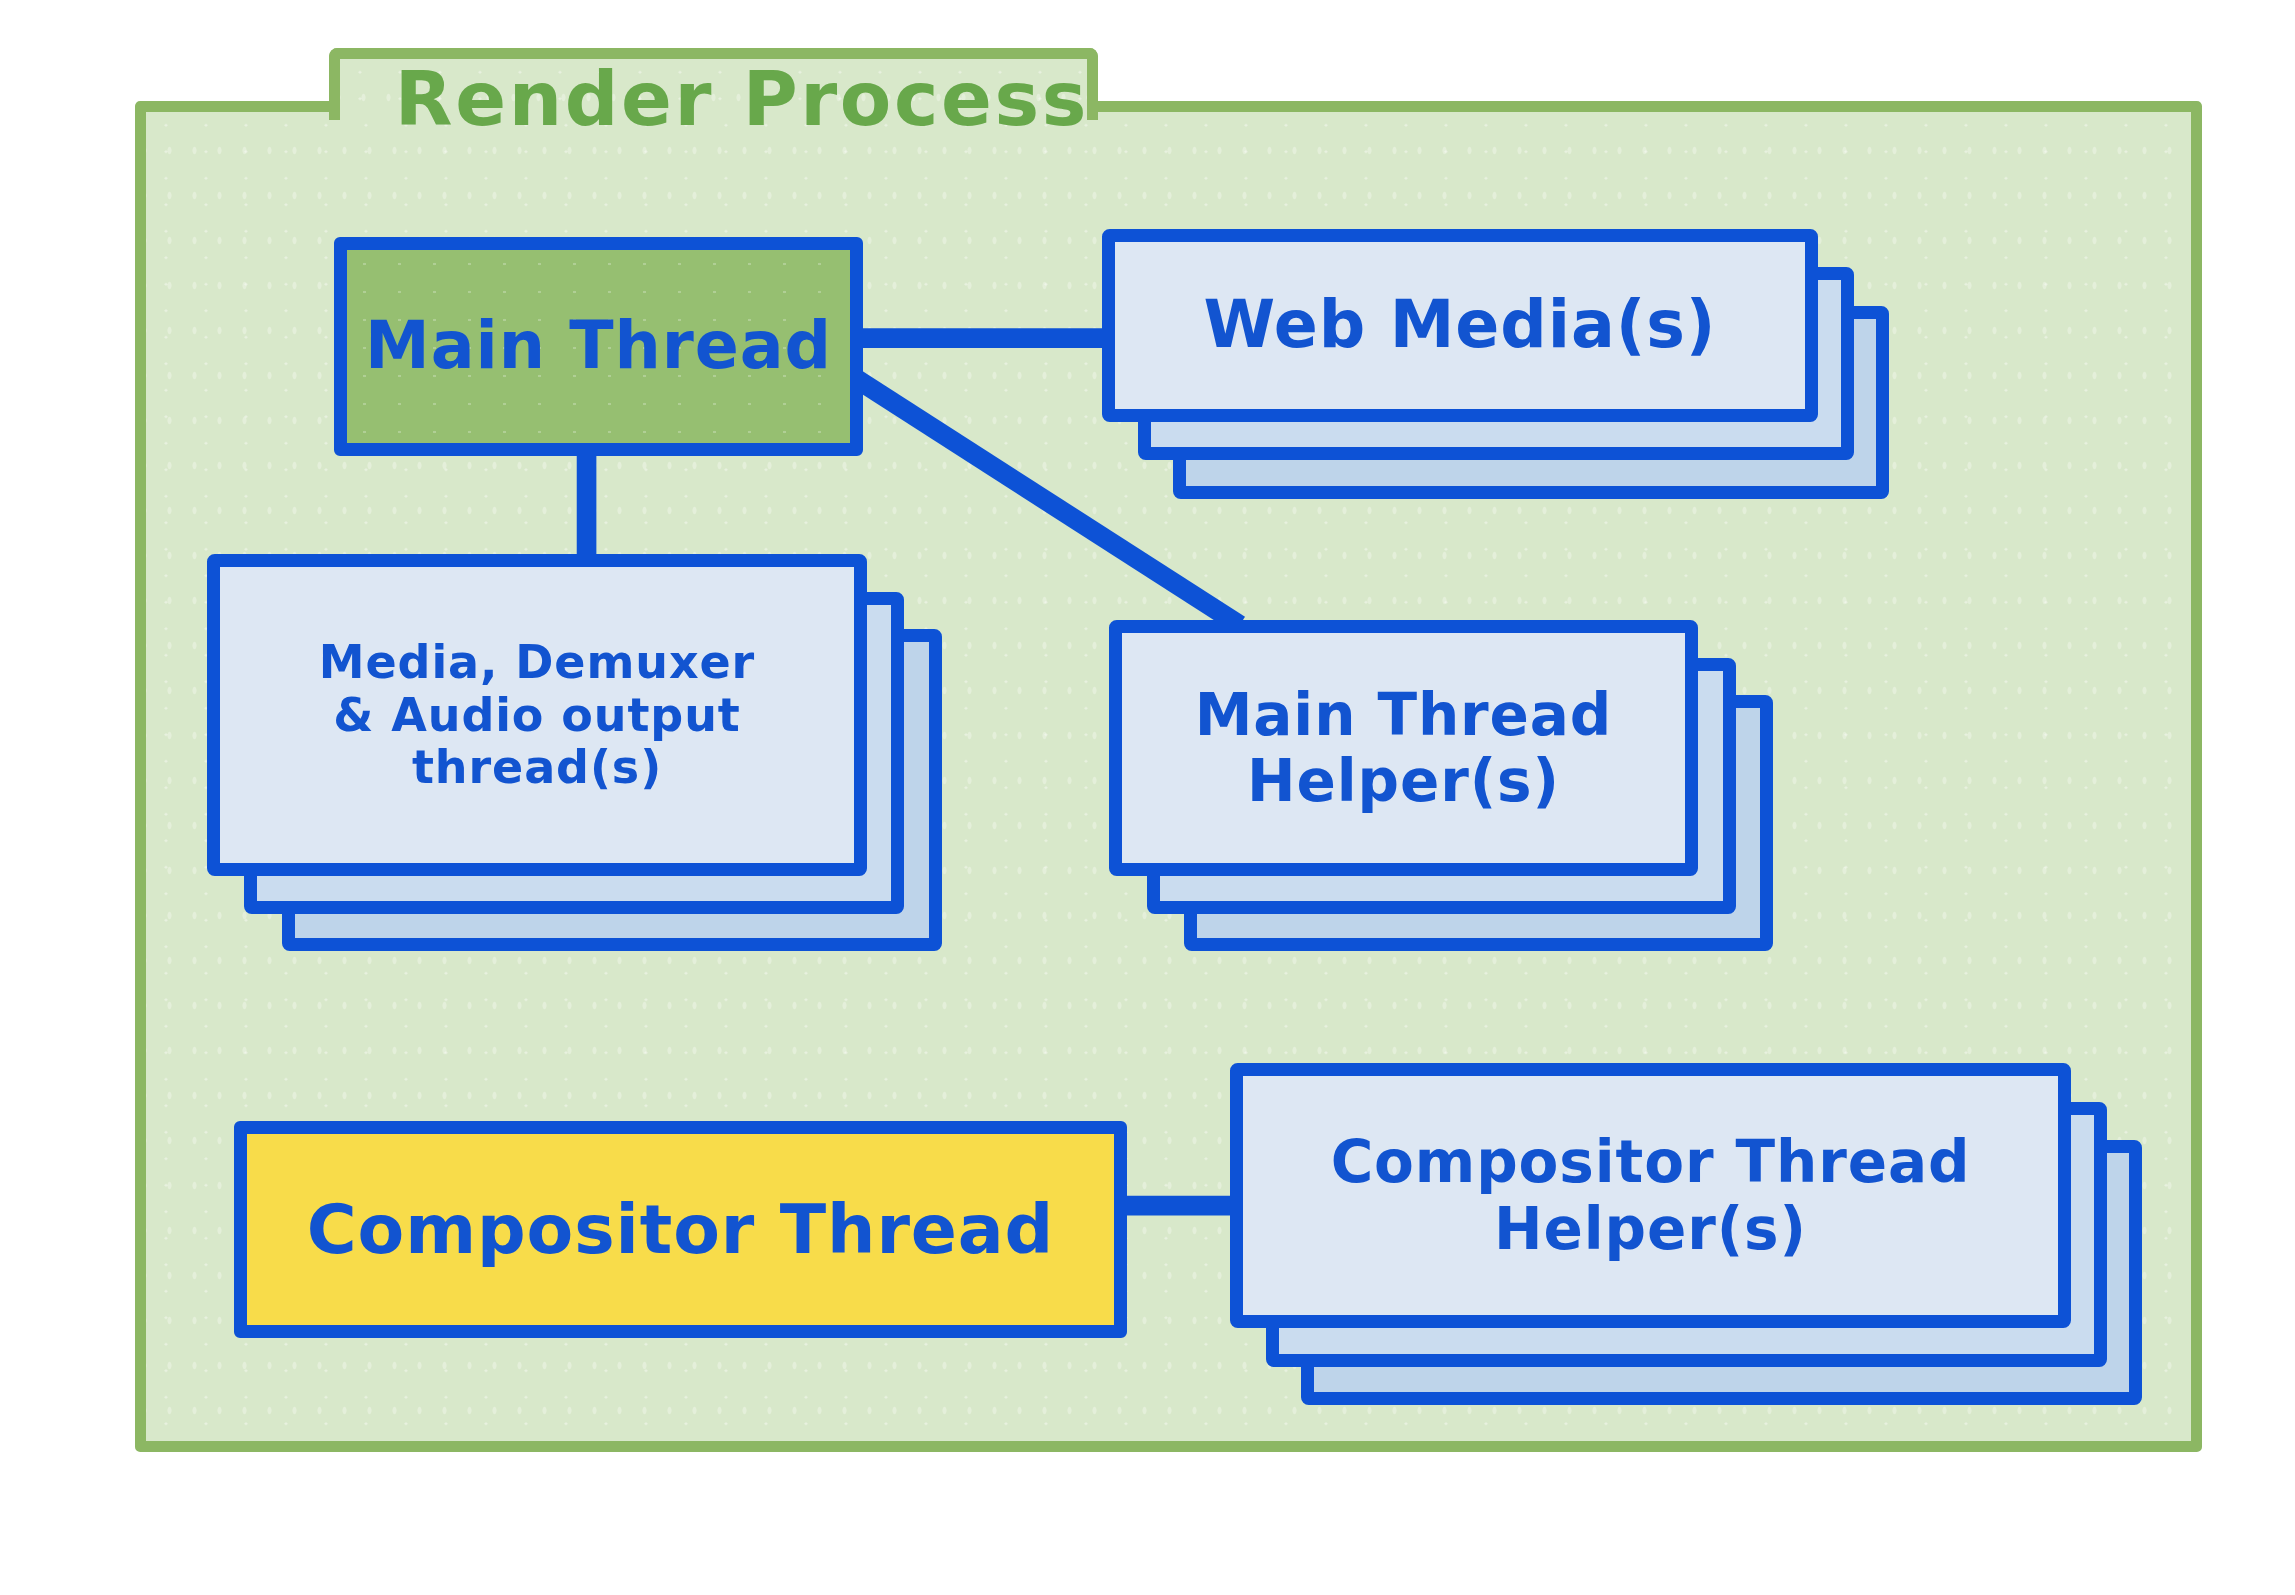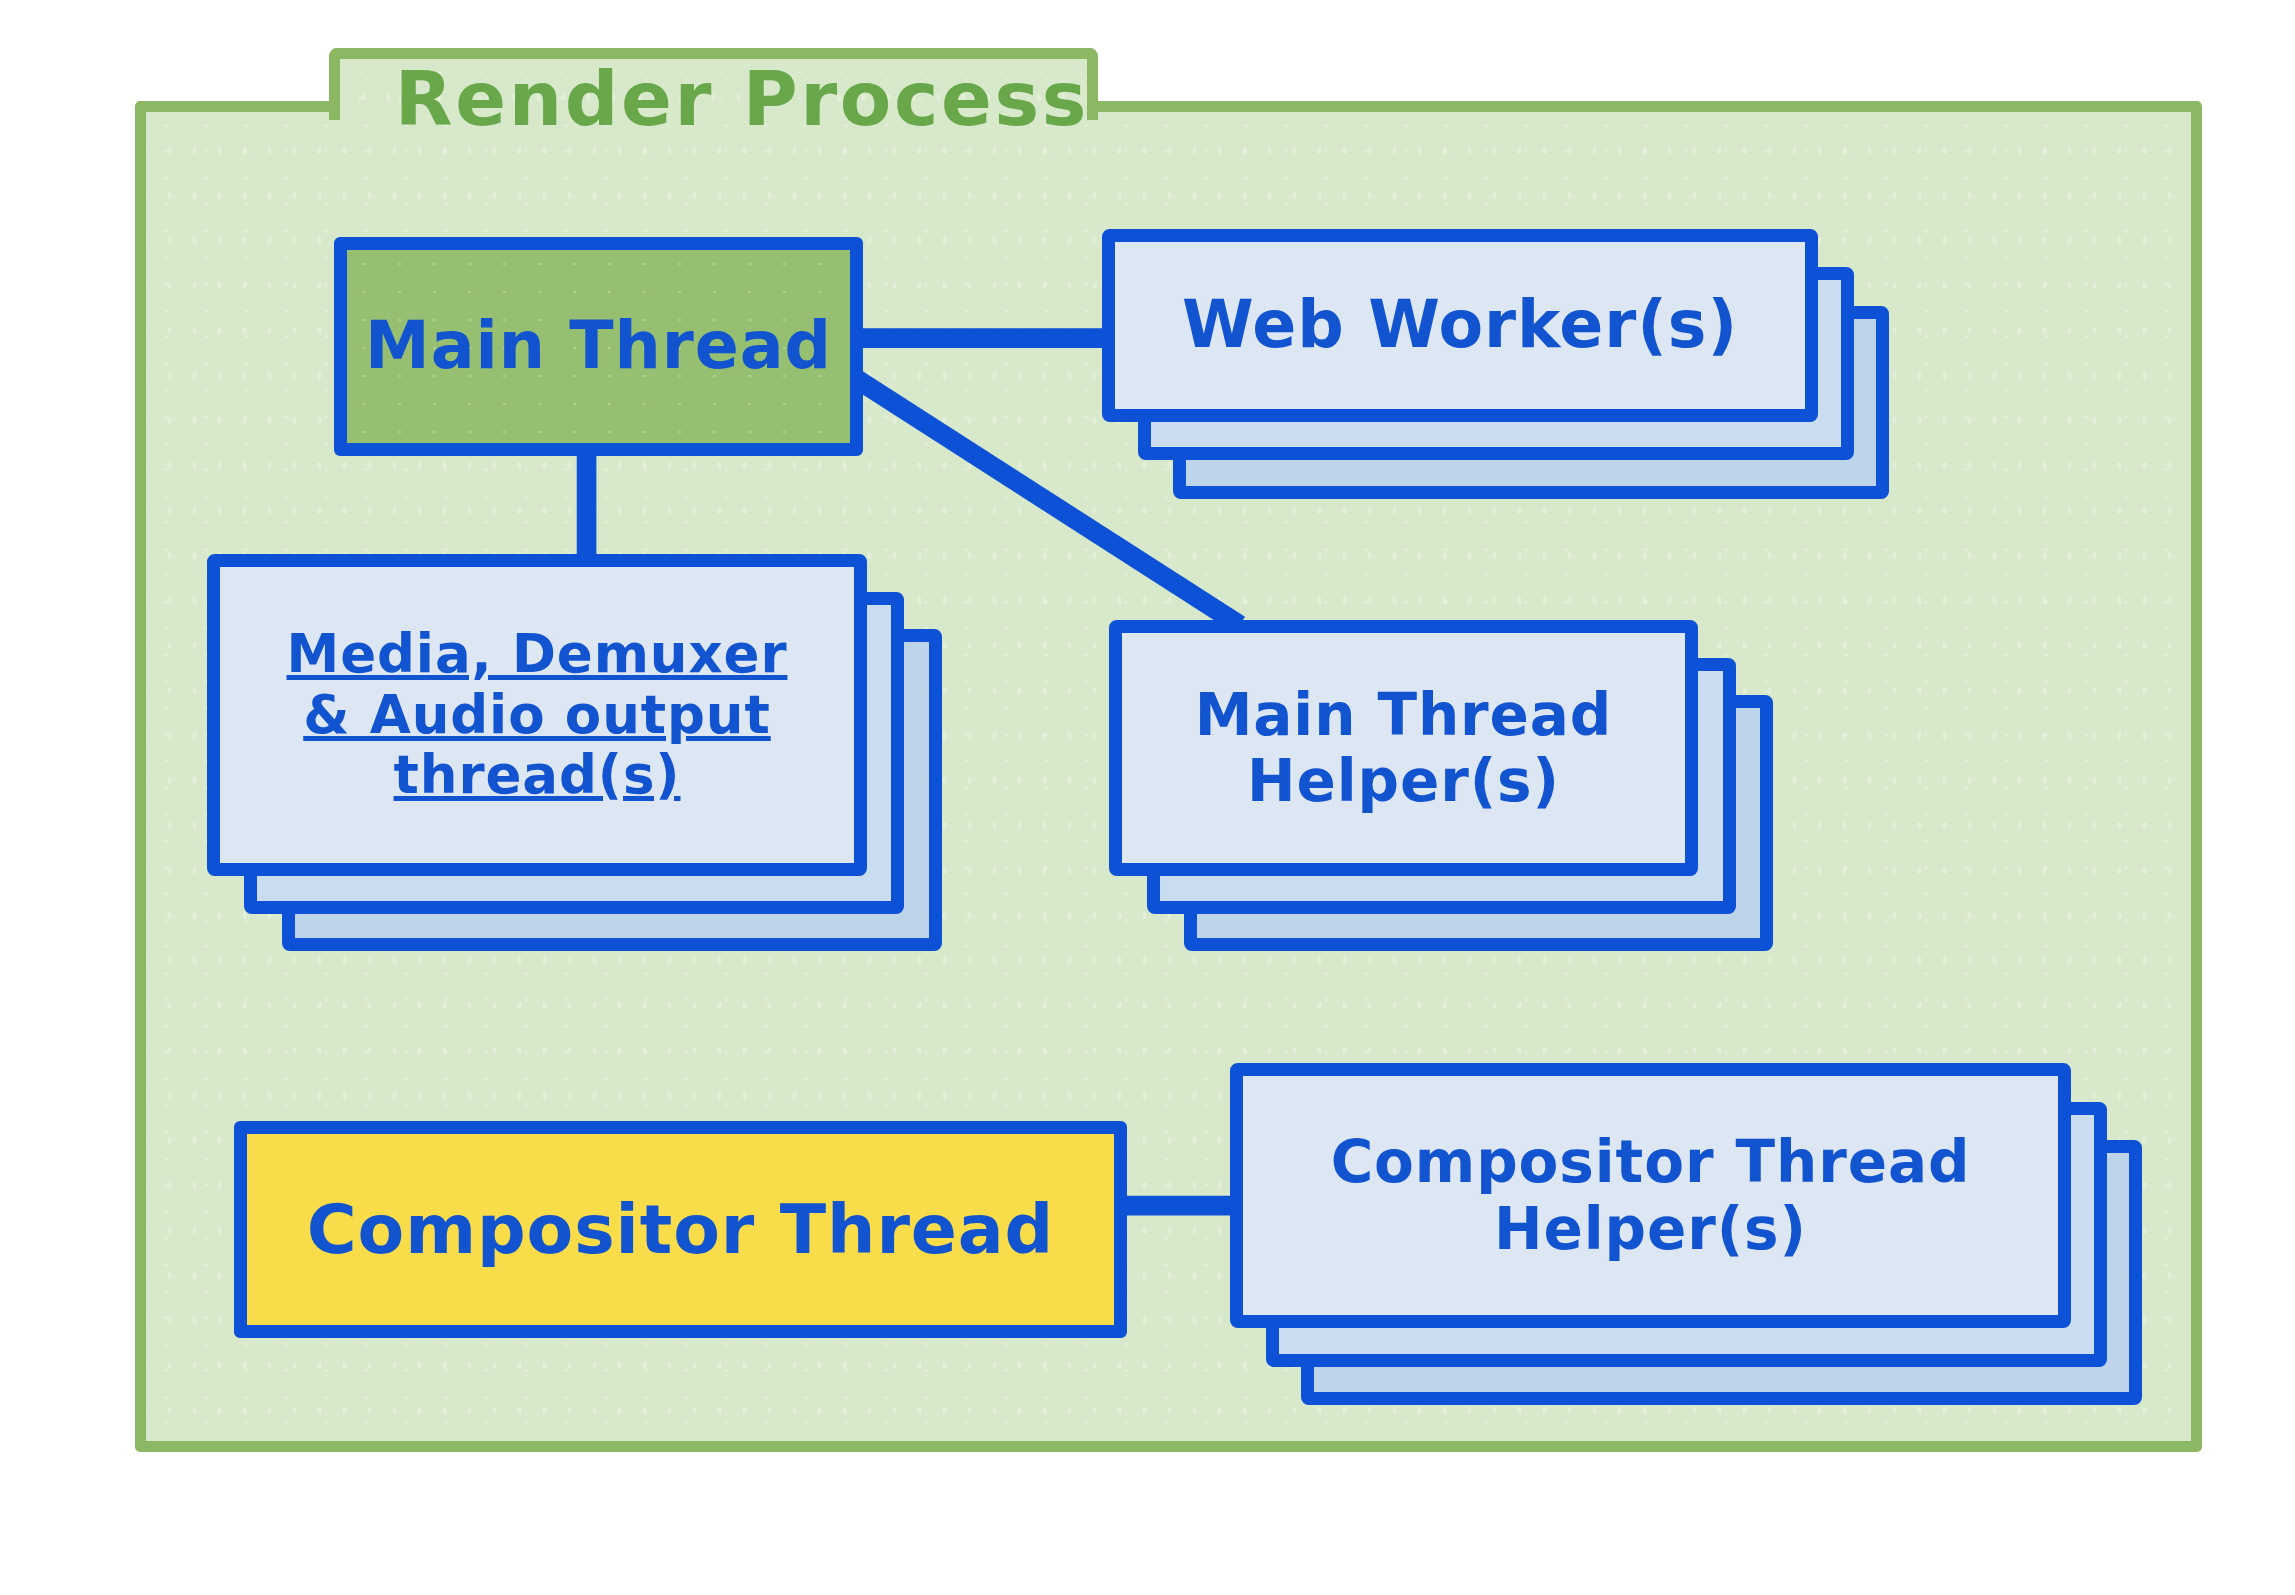--- a/index.html
+++ b/index.html
@@ -63,21 +63,21 @@
     background-size:35px 28px;
   }
   #compositor-box{
     position:absolute;left:234px;top:1121px;width:893px;height:217px;
     box-sizing:border-box;border:13px solid var(--node-border);
     border-radius:6px;background:var(--compositor-fill);
   }
   .fs76{font-size:65px;}
   .fs80{font-size:68px;}
   .fs68{font-size:58px;}
-  .fs62{font-size:53px;text-decoration:underline;}
+  .fs62{font-size:46px;}
 </style>
 </head>
 <body>
 
 <div id="canvas">
 
   <div id="folder-body" class="folder-surface"></div>
   <div id="folder-tab" class="folder-surface"></div>
   <div id="diagram-title">Render Process</div>
 
@@ -85,21 +85,21 @@
     <line x1="1004" y1="396" x2="1298" y2="396" stroke="#0d52d6" stroke-width="23"></line>
     <line x1="687" y1="522" x2="687" y2="660" stroke="#0d52d6" stroke-width="23"></line>
     <line x1="1002" y1="443" x2="1452" y2="732" stroke="#0d52d6" stroke-width="23"></line>
     <line x1="1315" y1="1412" x2="1448" y2="1412" stroke="#0d52d6" stroke-width="23"></line>
   </svg>
 
   <div class="card behind3" style="left:1173px;top:306px;width:716px;height:193px;"></div>
   <div class="card behind2" style="left:1138px;top:267px;width:716px;height:193px;"></div>
   <div class="card" style="left:1102px;top:229px;width:716px;height:193px;"></div>
   <div class="node-label fs76" style="left:1102px;top:229px;width:716px;height:193px;">
-    <span>Web Worker(s)</span>
+    <span>Web Media(s)</span>
   </div>
 
   <div class="card behind3" style="left:282px;top:629px;width:660px;height:322px;"></div>
   <div class="card behind2" style="left:244px;top:592px;width:660px;height:322px;"></div>
   <div class="card" style="left:207px;top:554px;width:660px;height:322px;"></div>
   <div class="node-label fs62" style="left:207px;top:554px;width:660px;height:322px;">
     <span>Media, Demuxer</span>
     <span>&amp; Audio output</span>
     <span>thread(s)</span>
   </div>

